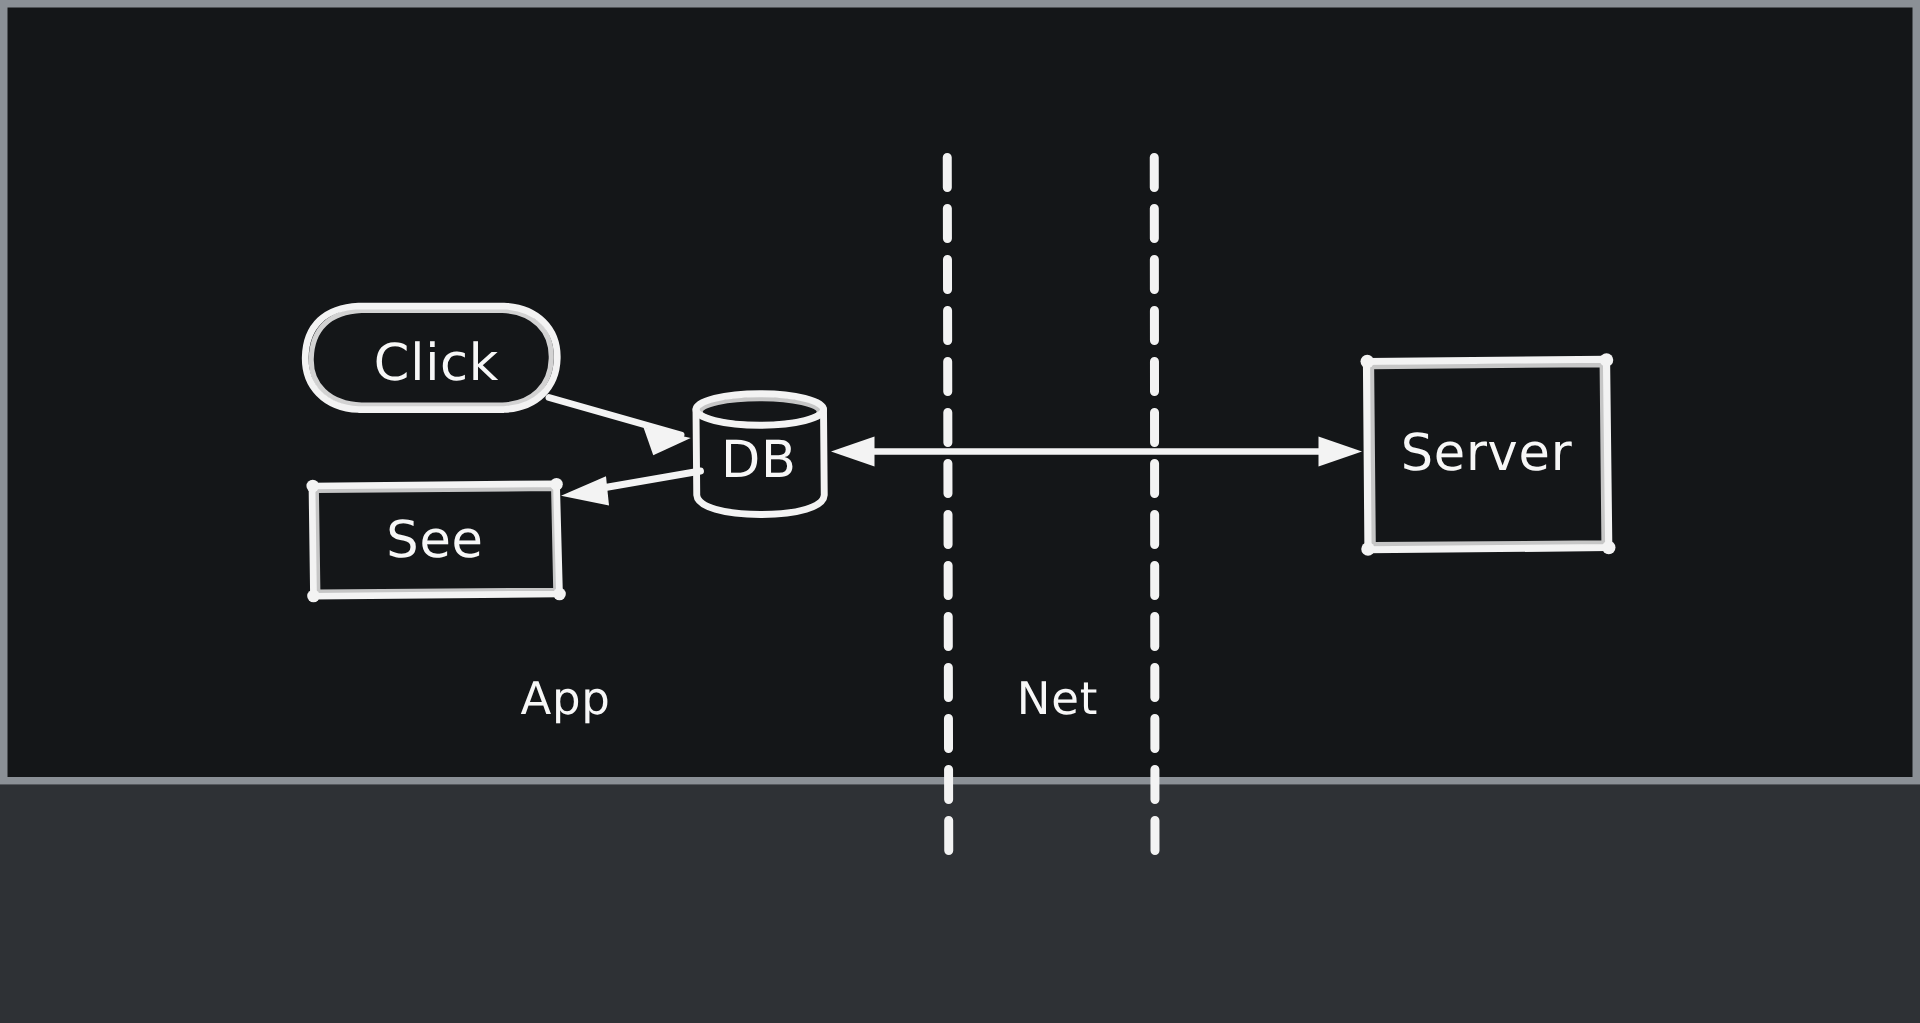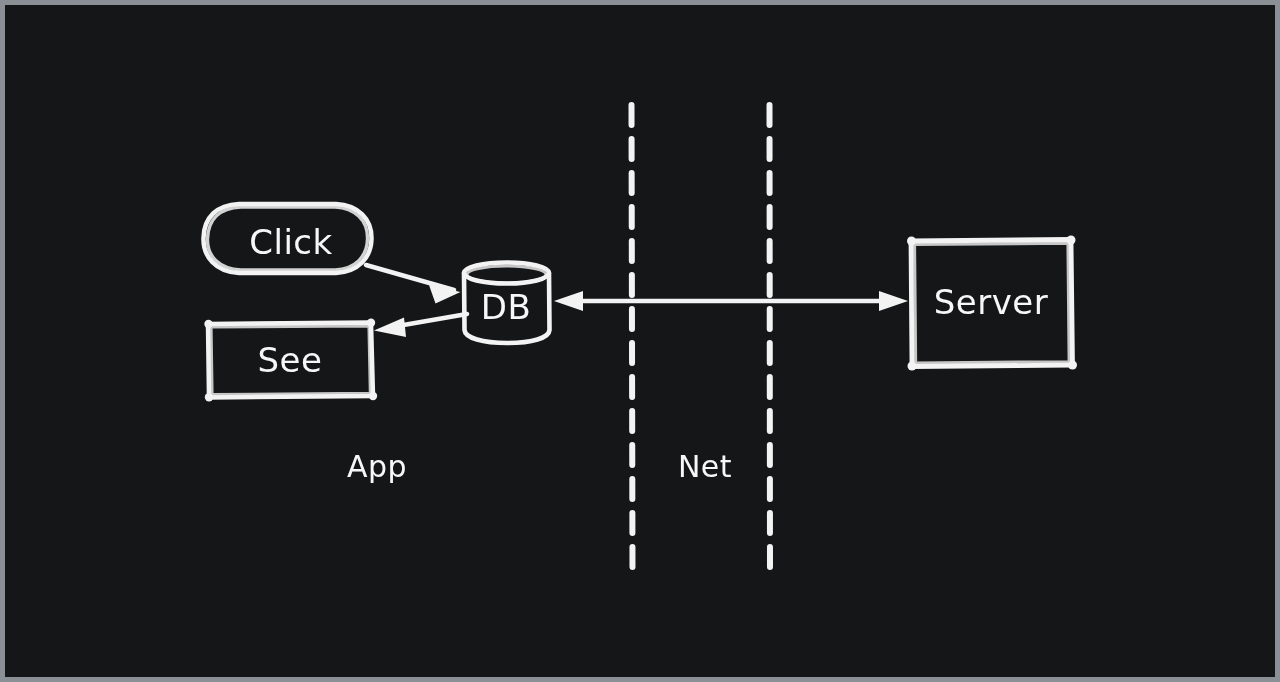--- a/index.html
+++ b/index.html
@@ -11,21 +11,21 @@
   body {
     width: 1280px;
     height: 682px;
     overflow: hidden;
     font-family: "DejaVu Sans", sans-serif;
   }
 
   #frame {
     position: relative;
     width: 1280px;
-    height: 682px;
+    height: 523px;
     box-sizing: border-box;
     border: 5px solid #8b9096;
     background: #141618;
   }
 
   #canvas {
     position: absolute;
     inset: 0;
     width: 1270px;
     height: 672px;

